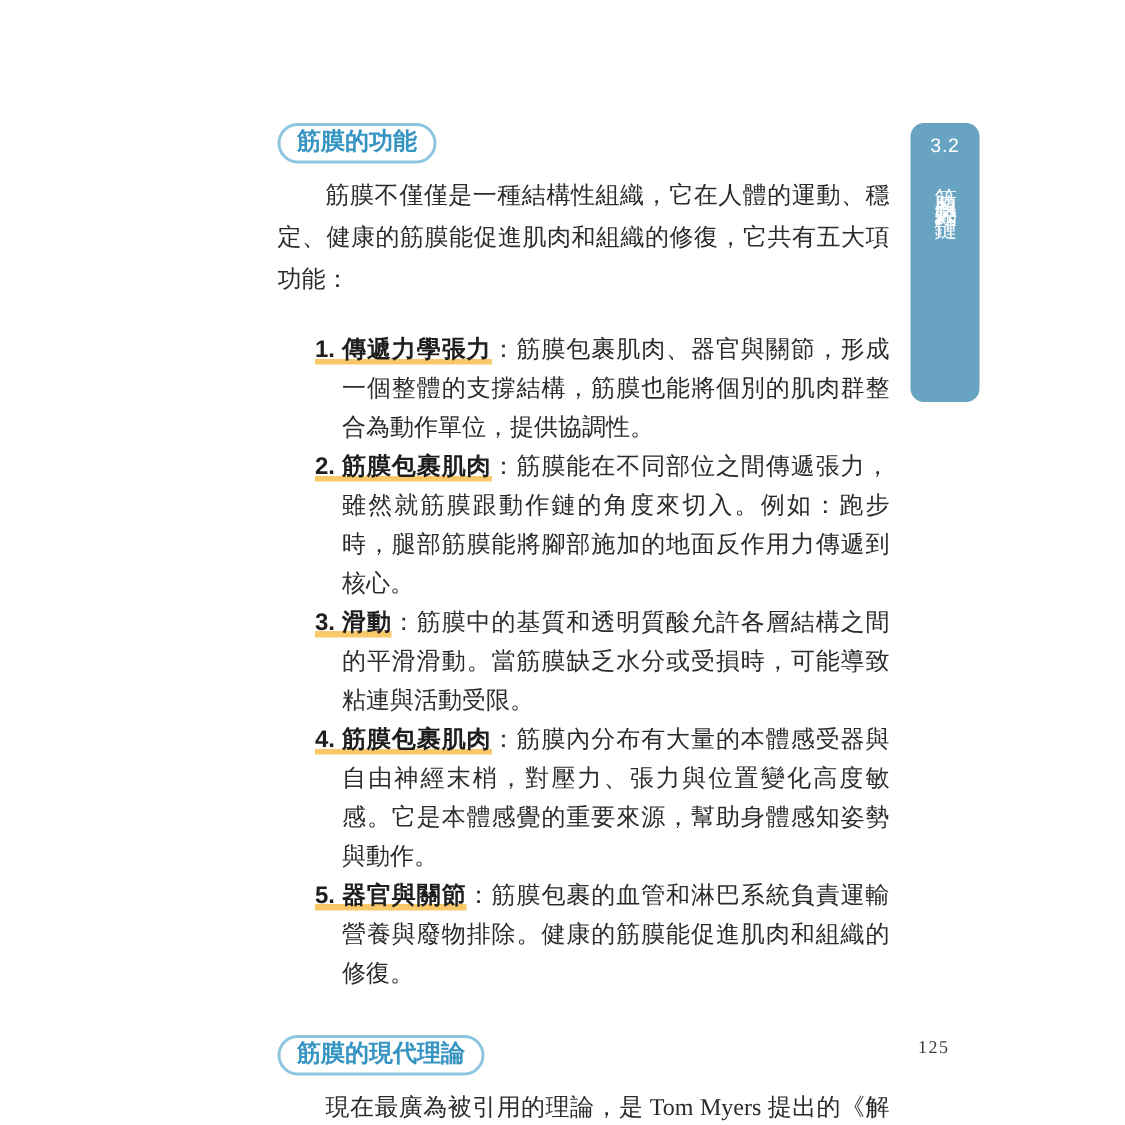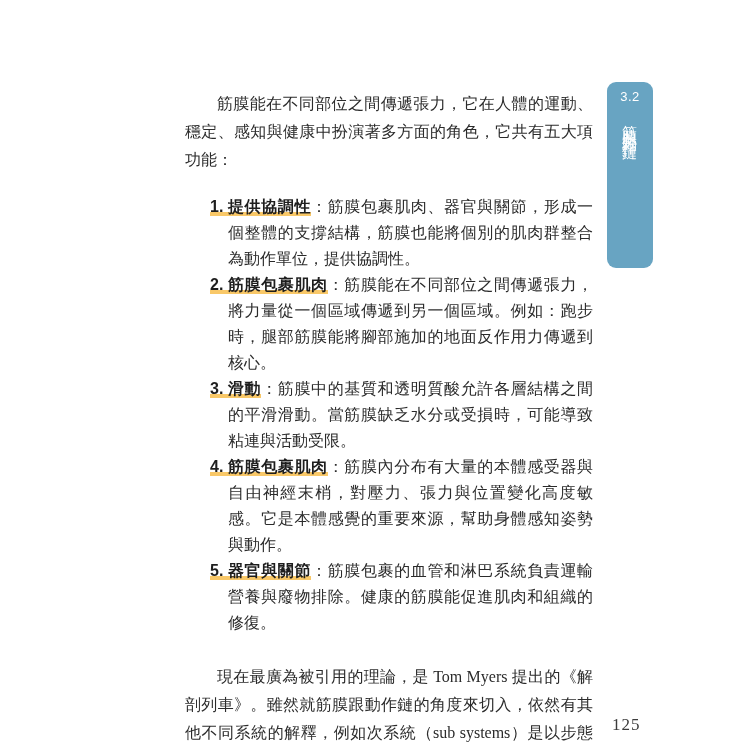--- a/index.html
+++ b/index.html
@@ -89,60 +89,61 @@
     background: linear-gradient(to top, #f9c868 4px, rgba(0,0,0,0) 4px);
     padding-bottom: 1px;
   }
   .li-head .num { margin-right: 4px; }
 
   .section2 { margin-top: 27px; }
 
   .page-num {
     position: absolute;
     left: 612px; top: 691px;
-    font-size: 17px;
+    font-size: 12px;
     color: #3c3c3c;
     letter-spacing: 1px;
-    margin-top: 24px;
   }
 </style>
 </head>
 <body>
 
 <div class="page">
 
   <div class="side-tab">
     <div class="tab-num">3.2</div>
     <div class="tab-title">筋膜與動作鏈</div>
   </div>
 
   <div class="content">
 
     <div>
-      <p class="para">筋膜能在不同部位之間傳遞張力，它在人體的運動、穩定、感知與健康中扮演著多方面的角色，它共有五大項功能：</p>
+      <span class="pill">筋膜的功能</span>
+      <p class="para">筋膜不僅僅是一種結構性組織，它在人體的運動、穩定、健康的筋膜能促進肌肉和組織的修復，它共有五大項功能：</p>
 
       <div class="func-list">
         <div class="li">
-          <span class="li-head"><span class="num">1.</span><span>提供協調性</span></span><span>：筋膜包裹肌肉、器官與關節，形成一個整體的支撐結構，筋膜也能將個別的肌肉群整合為動作單位，提供協調性。</span>
+          <span class="li-head"><span class="num">1.</span><span>傳遞力學張力</span></span><span>：筋膜包裹肌肉、器官與關節，形成一個整體的支撐結構，筋膜也能將個別的肌肉群整合為動作單位，提供協調性。</span>
         </div>
         <div class="li">
-          <span class="li-head"><span class="num">2.</span><span>筋膜包裹肌肉</span></span><span>：筋膜能在不同部位之間傳遞張力，將力量從一個區域傳遞到另一個區域。例如：跑步時，腿部筋膜能將腳部施加的地面反作用力傳遞到核心。</span>
+          <span class="li-head"><span class="num">2.</span><span>筋膜包裹肌肉</span></span><span>：筋膜能在不同部位之間傳遞張力，雖然就筋膜跟動作鏈的角度來切入。例如：跑步時，腿部筋膜能將腳部施加的地面反作用力傳遞到核心。</span>
         </div>
         <div class="li">
           <span class="li-head"><span class="num">3.</span><span>滑動</span></span><span>：筋膜中的基質和透明質酸允許各層結構之間的平滑滑動。當筋膜缺乏水分或受損時，可能導致粘連與活動受限。</span>
         </div>
         <div class="li">
           <span class="li-head"><span class="num">4.</span><span>筋膜包裹肌肉</span></span><span>：筋膜內分布有大量的本體感受器與自由神經末梢，對壓力、張力與位置變化高度敏感。它是本體感覺的重要來源，幫助身體感知姿勢與動作。</span>
         </div>
         <div class="li">
           <span class="li-head"><span class="num">5.</span><span>器官與關節</span></span><span>：筋膜包裹的血管和淋巴系統負責運輸營養與廢物排除。健康的筋膜能促進肌肉和組織的修復。</span>
         </div>
       </div>
     </div>
 
     <div class="section2">
+      <span class="pill">筋膜的現代理論</span>
       <p class="para">現在最廣為被引用的理論，是 Tom Myers 提出的《解剖列車》。雖然就筋膜跟動作鏈的角度來切入，依然有其他不同系統的解釋，例如次系統（sub systems）是以步態為基礎的動作鏈理論，但是以《解剖列車》的解釋，來了解筋膜底下的人體視角也是能幫助我們用新的觀點來解讀動作。</p>
     </div>
 
   </div>
 
   <div class="page-num">125</div>
 </div>
 
 </body></html>

